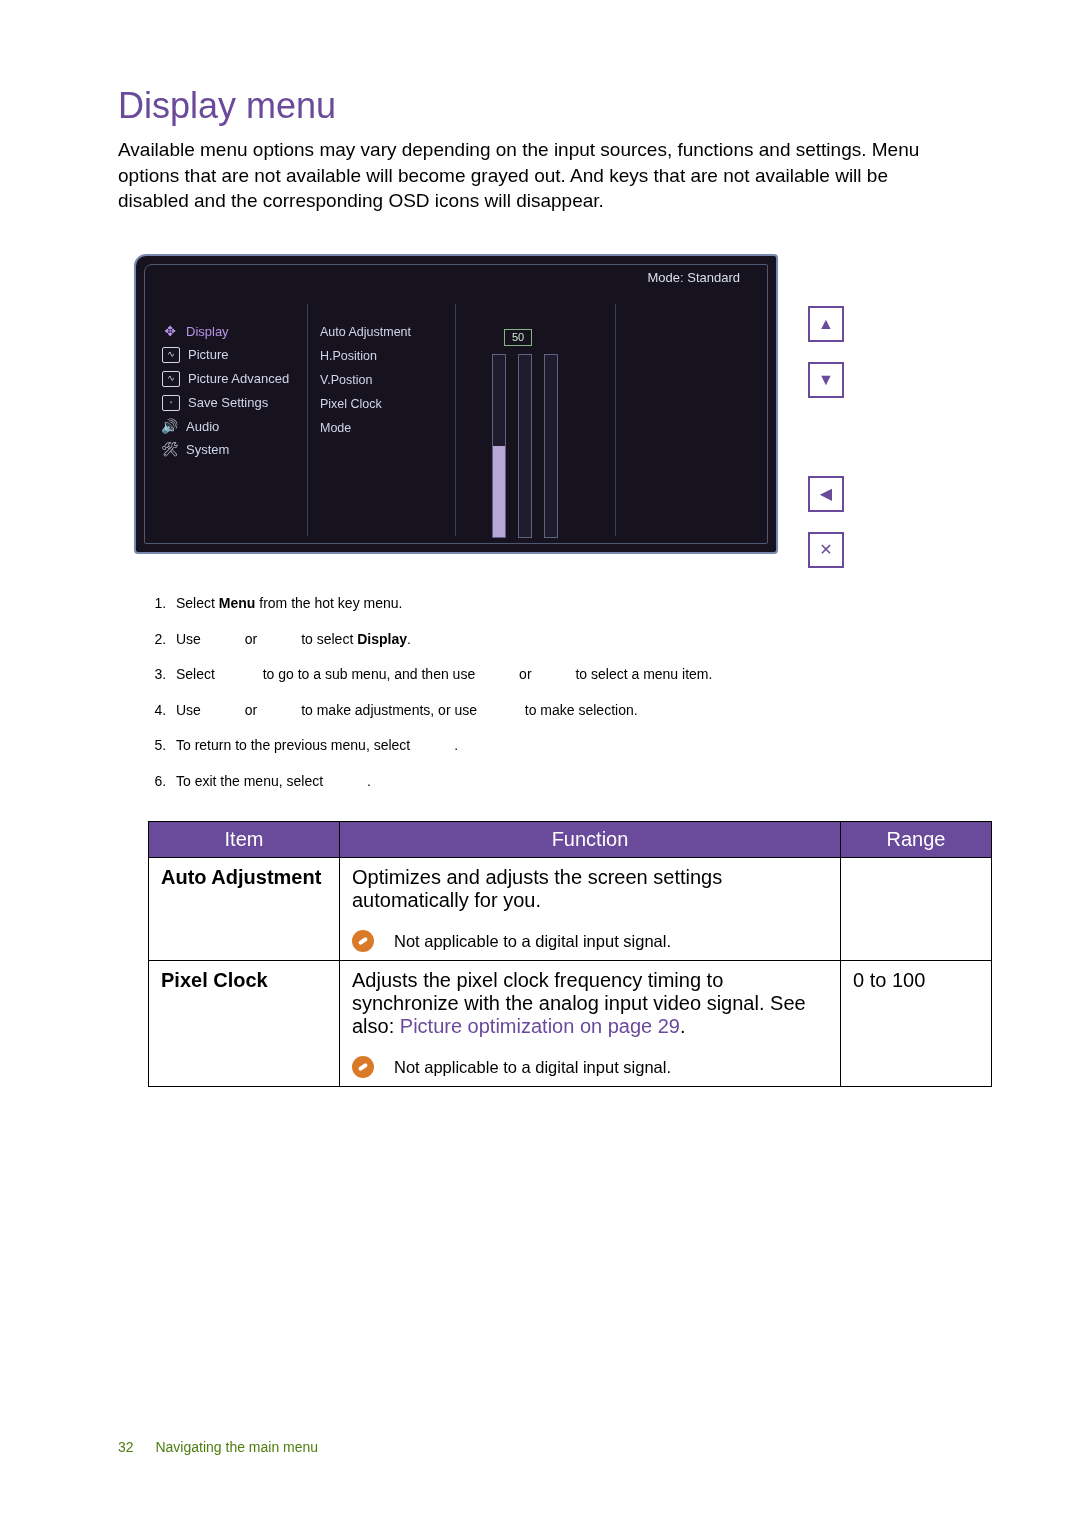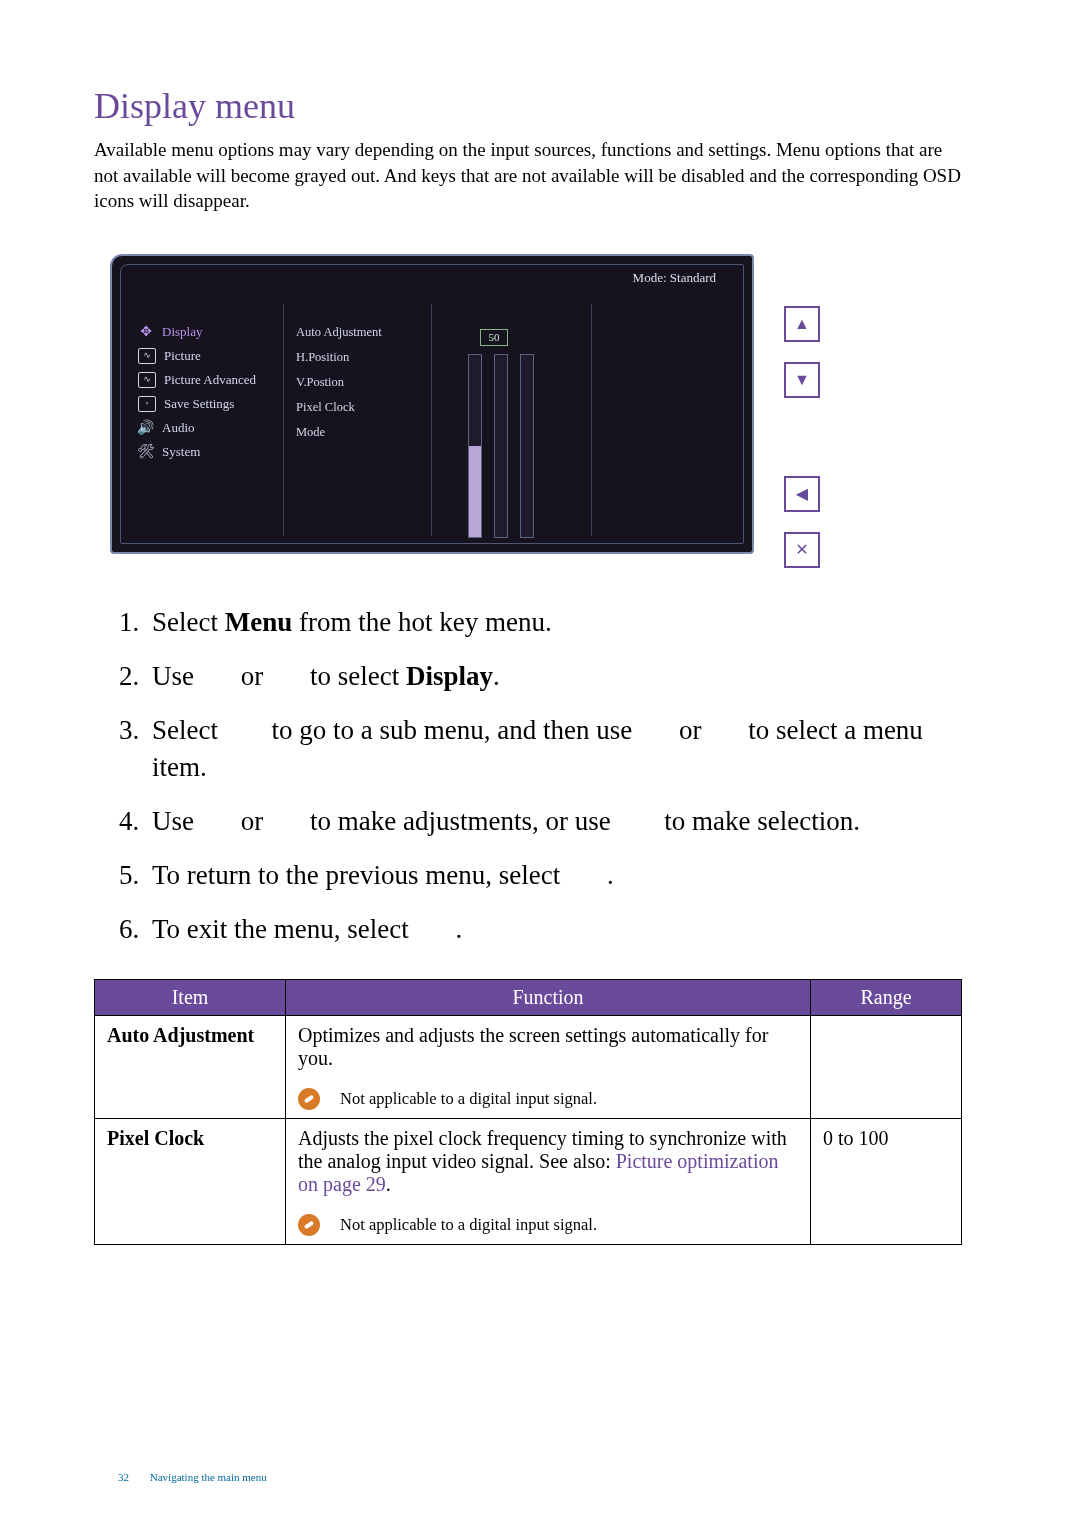--- a/index.html
+++ b/index.html
@@ -10,42 +10,41 @@
     height: 1527px;
     background: #fff;
     font-family: "Gill Sans", "Gill Sans MT", "Segoe UI", Arial, sans-serif;
     color: #000;
   }
   .page {
     position: relative;
     width: 1080px;
     height: 1527px;
     box-sizing: border-box;
-    padding: 85px 118px 60px 94px;
-    font-family: Liberation Serif, serif;
+    padding: 85px 118px 60px 118px;
   }
   h1.title {
     font-size: 36px;
     font-weight: 400;
     color: #6a4a9a;
     margin: 0 0 10px 0;
   }
   .intro {
     font-size: 19px;
     line-height: 1.35;
     margin: 0 0 40px 0;
   }
 
   
   .osd-wrap {
     position: relative;
     width: 710px;
     height: 310px;
     margin-left: 16px;
-    margin-bottom: 40px;
+    margin-bottom: 30px;
   }
   .osd {
     position: absolute;
     left: 0; top: 0;
     width: 644px;
     height: 300px;
     background: #16131f;
     border: 2px solid #7b88b0;
     border-radius: 12px 4px 4px 4px;
     box-sizing: border-box;
@@ -152,32 +151,33 @@
     justify-content: center;
     font-size: 16px;
     background: #fff;
   }
   .side-gap { height: 38px; }
 
   
   ol.steps {
     margin: 0 0 30px 30px;
     padding: 0 0 0 22px;
-    font-size: 27px;
+    font-size: 14px;
     line-height: 1.4;
   }
   ol.steps li { margin-bottom: 16px; padding-left: 6px; }
   ol.steps li span.gap { display: inline-block; width: 40px; }
   ol.steps li strong { font-weight: bold; }
 
   
   table.ref {
     border-collapse: collapse;
     width: 100%;
     font-size: 20px;
+    margin-left: 30px;
   }
   table.ref th {
     background: #6a4a9a;
     color: #fff;
     font-weight: 400;
     padding: 6px 10px;
     border: 1px solid #000;
     text-align: center;
   }
   table.ref th:nth-child(1){ width: 170px; }
@@ -208,23 +208,23 @@
     width: 10px; height: 4px;
     background: #fff;
     border-radius: 2px;
     transform: rotate(-35deg);
   }
   a.xref { color: #6a4a9a; text-decoration: none; }
 
   .footer {
     position: absolute;
     left: 118px;
-    bottom: 44px;
-    font-size: 11px;
-    color: #0369a1;
+    bottom: 72px;
+    font-size: 14px;
+    color: #4d7c0f;
   }
   .footer .pn { margin-right: 18px; }
 </style>
 </head>
 <body>
 
 <div class="page">
   <h1 class="title">Display menu</h1>
   <p class="intro">Available menu options may vary depending on the input sources, functions and settings. Menu options that are not available will become grayed out. And keys that are not available will be disabled and the corresponding OSD icons will disappear.</p>
 

